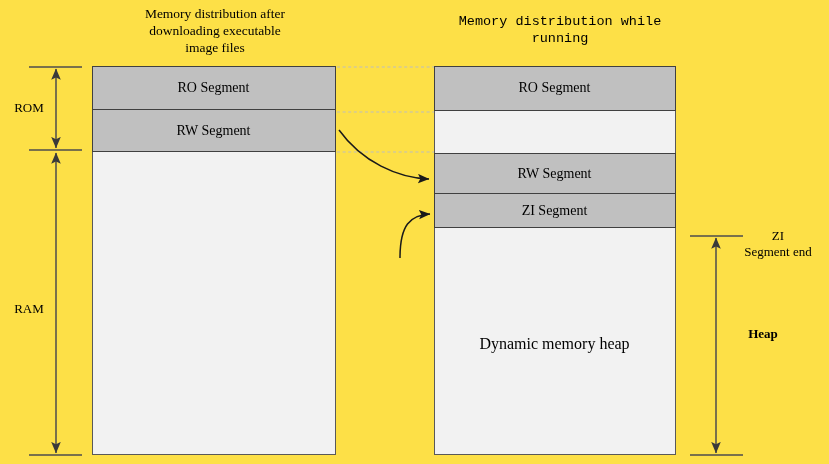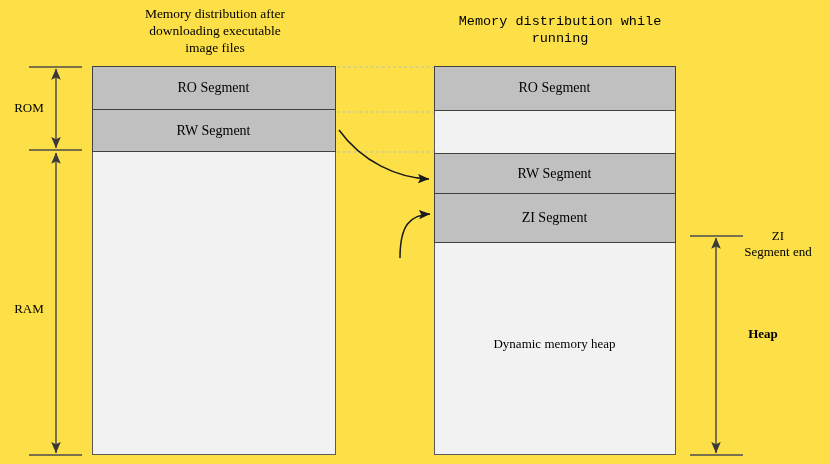--- a/index.html
+++ b/index.html
@@ -43,21 +43,21 @@
     align-items: center;
     justify-content: center;
     font-size: 14px;
     color: #000;
   }
   .freearea {
     box-sizing: border-box;
     display: flex;
     align-items: center;
     justify-content: center;
-    font-size: 13px;
+    font-size: 16px;
     color: #000;
   }
 
   
   .blabel {
     font-size: 13px;
     color: #000;
     text-align: center;
     line-height: 16px;
     white-space: pre-line;
@@ -106,21 +106,21 @@
     </div>
 
     <div class="freearea" style="position:absolute; left:0px; top:43px; width:239px; height:44px;">
       <span></span>
     </div>
 
     <div class="seg" style="position:absolute; left:-1.5px; top:86px; width:242px; height:41px;">
       <span>RW Segment</span>
     </div>
 
-    <div class="seg" style="position:absolute; left:-1.5px; top:126px; width:242px; height:50px;">
+    <div class="seg" style="position:absolute; left:-1.5px; top:126px; width:242px; height:35px;">
       <span>ZI Segment</span>
     </div>
 
     <div class="freearea" style="position:absolute; left:0px; top:167px; width:239px; height:219px;">
       <span>Dynamic memory heap</span>
     </div>
   </div>
 
   <div class="abs blabel" style="left:0px; top:100px; width:58px;">ROM</div>
 

